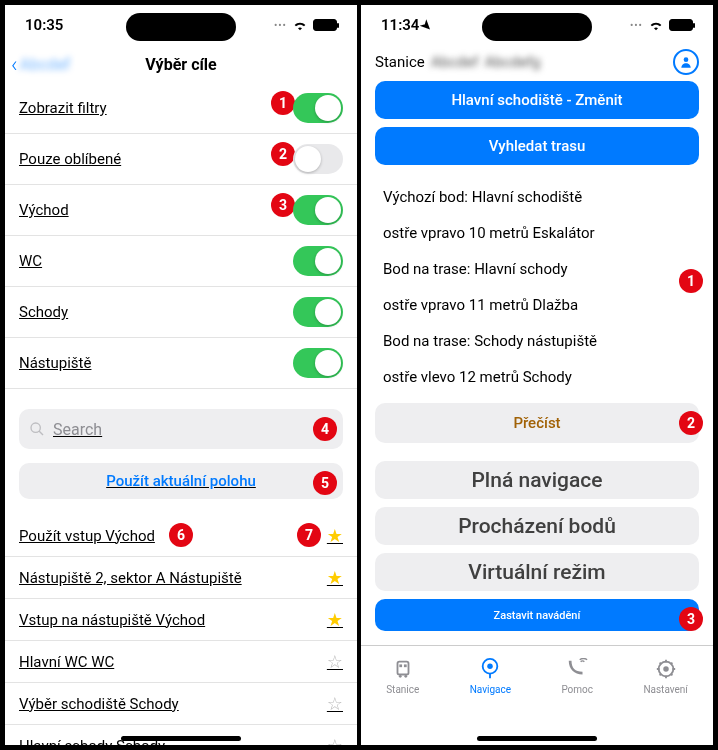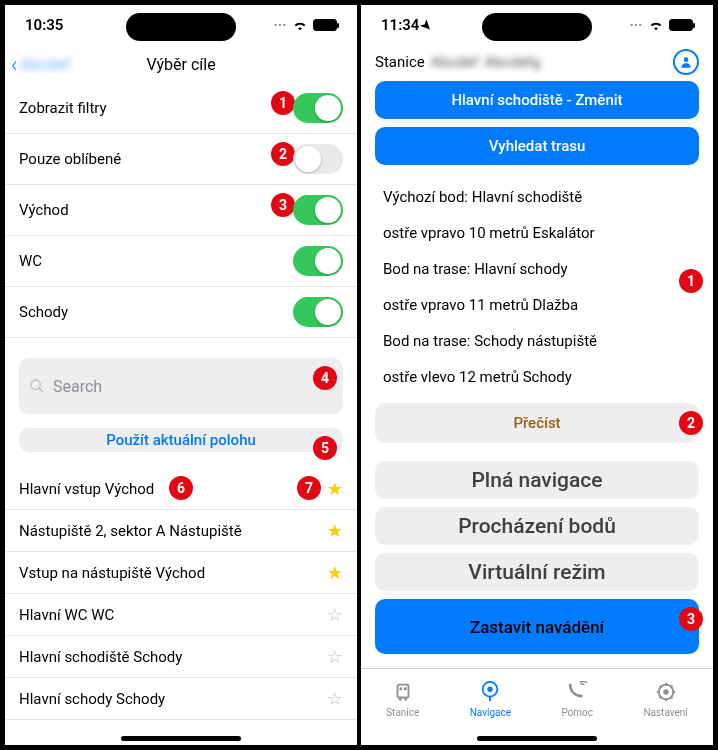--- a/index.html
+++ b/index.html
@@ -12,56 +12,56 @@
   .sb-icons { display: flex; gap: 5px; align-items: center; }
   .sb-dots { font-size: 10px; color: #888; letter-spacing: 1px; }
   .wifi-icon svg { width: 16px; height: 12px; }
   .battery-icon { width: 24px; height: 12px; border: 1.5px solid #000; border-radius: 3px; position: relative; background: #000; }
   .battery-icon::after { content: ""; position: absolute; right: -3px; top: 3px; width: 2px; height: 5px; background: #000; border-radius: 1px; }
 
   
   .navheader { height: 38px; display: flex; align-items: center; justify-content: center; position: relative; }
   .nav-back { position: absolute; left: 6px; color: #007aff; font-size: 22px; font-weight: 300; display: flex; align-items: center; gap: 2px; }
   .nav-back-text { filter: blur(3px); font-size: 16px; opacity: .55; font-weight: 400; }
-  .nav-title { font-weight: 400; font-size: 16px; }
-  .list { flex: 1; overflow: hidden; }
+  .nav-title { font-weight: 700; font-size: 16px; }
+  .list { flex: 1; overflow: hidden; text-decoration: underline; }
   .row { display: flex; align-items: center; padding: 10px 14px; border-bottom: 0.5px solid #e3e3e3; font-size: 15px; min-height: 40px; position: relative; }
   .row .label { flex: 1; }
   .toggle { width: 50px; height: 30px; border-radius: 15px; position: relative; }
   .toggle.on { background: #34c759; }
   .toggle.off { background: #e9e9eb; }
   .toggle .knob { position: absolute; width: 26px; height: 26px; background: #fff; border-radius: 50%; top: 2px; box-shadow: 0 1px 3px rgba(0,0,0,.25); }
   .toggle.on .knob { right: 2px; }
   .toggle.off .knob { left: 2px; }
   .badge { width: 24px; height: 24px; border-radius: 50%; background: #e30613; color: #fff; font-weight: 700; font-size: 14px; display: flex; align-items: center; justify-content: center; position: absolute; }
   .spacer { height: 20px; }
-  .searchbar { margin: 0 14px; background: #eeeef0; border-radius: 10px; height: 56px; display: flex; align-items: center; padding: 0 10px; color: #8e8e93; gap: 8px; position: relative; }
+  .searchbar { margin: 0 14px; background: #eeeef0; border-radius: 10px; height: 40px; display: flex; align-items: center; padding: 0 10px; color: #8e8e93; gap: 8px; position: relative; }
   .searchbar svg { width: 16px; height: 16px; opacity: .5; }
-  .bluebtn { margin: 14px 14px 16px 14px; background: #eeeef0; border-radius: 10px; height: 24px; display: flex; align-items: center; justify-content: center; color: #007aff; font-size: 15px; font-weight: 500; position: relative; }
+  .bluebtn { margin: 14px 14px 16px 14px; background: #eeeef0; border-radius: 10px; height: 36px; display: flex; align-items: center; justify-content: center; color: #007aff; font-size: 15px; font-weight: 500; position: relative; }
   .star { font-size: 18px; }
   .star.fav { color: #ffcc00; }
   .star.no { color: #bbb; }
   .homebar { width: 120px; height: 5px; background: #000; border-radius: 3px; position: absolute; bottom: 4px; left: 50%; transform: translateX(-50%); }
 
   
   .r-header { padding: 4px 14px 6px 14px; display: flex; align-items: center; justify-content: space-between; }
   .r-station { font-size: 15px; display: flex; align-items: baseline; gap: 6px; }
   .r-blur { filter: blur(3px); color: #555; }
   .r-user { width: 26px; height: 26px; border: 2px solid #007aff; border-radius: 50%; display: flex; align-items: center; justify-content: center; }
   .r-user svg { width: 14px; height: 14px; fill: #007aff; }
   .r-btns { display: flex; flex-direction: column; gap: 8px; padding: 0 14px; }
   .r-btn { background: #007aff; color: #fff; border-radius: 10px; padding: 10px 20px; text-align: center; font-size: 15px; font-weight: 500; }
   .r-body { padding: 14px; }
   .r-line { padding: 9px 8px; font-size: 15px; }
   .r-read-wrap { position: relative; margin-top: 8px; }
   .r-read { background: #eeeef0; border-radius: 10px; height: 40px; display: flex; align-items: center; justify-content: center; color: #a16207; font-size: 15px; font-weight: 500; }
   .r-disabled-group { margin-top: 18px; display: flex; flex-direction: column; gap: 8px; }
   .r-disabled { background: #eeeef0; color: #404040; border-radius: 10px; height: 38px; display: flex; align-items: center; justify-content: center; font-size: 21px; font-weight: 500; }
   .r-stop-wrap { position: relative; margin-top: 8px; }
-  .r-stop { background: #007aff; color: #000000; border-radius: 10px; height: 55px; display: flex; align-items: center; justify-content: center; font-size: 17px; font-weight: 500; }
+  .r-stop { background: #007aff; color: #ffffff; border-radius: 10px; height: 32px; display: flex; align-items: center; justify-content: center; font-size: 11px; font-weight: 500; }
   .tabbar { border-top: .5px solid #ccc; height: 62px; display: flex; justify-content: space-around; align-items: center; }
   .tab { color: #8e8e93; font-size: 10px; display: flex; flex-direction: column; align-items: center; gap: 2px; }
   .tab.active { color: #007aff; }
   .tab svg { width: 24px; height: 22px; }
   .loc-arrow { display: inline-block; transform: rotate(45deg); font-size: 13px; margin-left: 2px; }
 </style>
 </head>
 <body>
 
 <div class="phone">
@@ -110,50 +110,56 @@
         <div class="toggle on">
           <div class="knob"></div>
         </div>
       </div>
       <div class="row">
         <span class="label">Schody</span>
         <div class="toggle on">
           <div class="knob"></div>
         </div>
       </div>
+      <div class="row">
+        <span class="label">Nástupiště</span>
+        <div class="toggle on">
+          <div class="knob"></div>
+        </div>
+      </div>
       <div class="spacer"></div>
       <div class="searchbar">
         <svg viewBox="0 0 24 24">
           <circle cx="10" cy="10" r="7" fill="none" stroke="#8e8e93" stroke-width="2"></circle>
           <line x1="15" y1="15" x2="21" y2="21" stroke="#8e8e93" stroke-width="2"></line>
         </svg>
         <span>Search</span>
         <div class="badge" style="right: 6px; top: 8px;">4</div>
       </div>
       <div class="bluebtn">Použít aktuální polohu<div class="badge" style="right: 6px; top: 8px;">5</div></div>
       <div class="row" style="margin-top: 10px;">
-        <span class="label">Hlavní vstup Východ</span>
+        <span class="label">Použít vstup Východ</span>
         <div class="badge" style="left: 164px; top: 8px;">6</div>
         <div class="badge" style="right: 36px; top: 8px;">7</div>
         <span class="star fav">★</span>
       </div>
       <div class="row" style="margin-top: 0px;">
         <span class="label">Nástupiště 2, sektor A Nástupiště</span>
         <span class="star fav">★</span>
       </div>
       <div class="row" style="margin-top: 0px;">
         <span class="label">Vstup na nástupiště Východ</span>
         <span class="star fav">★</span>
       </div>
       <div class="row" style="margin-top: 0px;">
         <span class="label">Hlavní WC WC</span>
         <span class="star no">☆</span>
       </div>
       <div class="row" style="margin-top: 0px;">
-        <span class="label">Hlavní schodiště Schody</span>
+        <span class="label">Výběr schodiště Schody</span>
         <span class="star no">☆</span>
       </div>
       <div class="row" style="margin-top: 0px;">
         <span class="label">Hlavní schody Schody</span>
         <span class="star no">☆</span>
       </div>
     </div>
   <div class="homebar"></div>
 </div>
 

